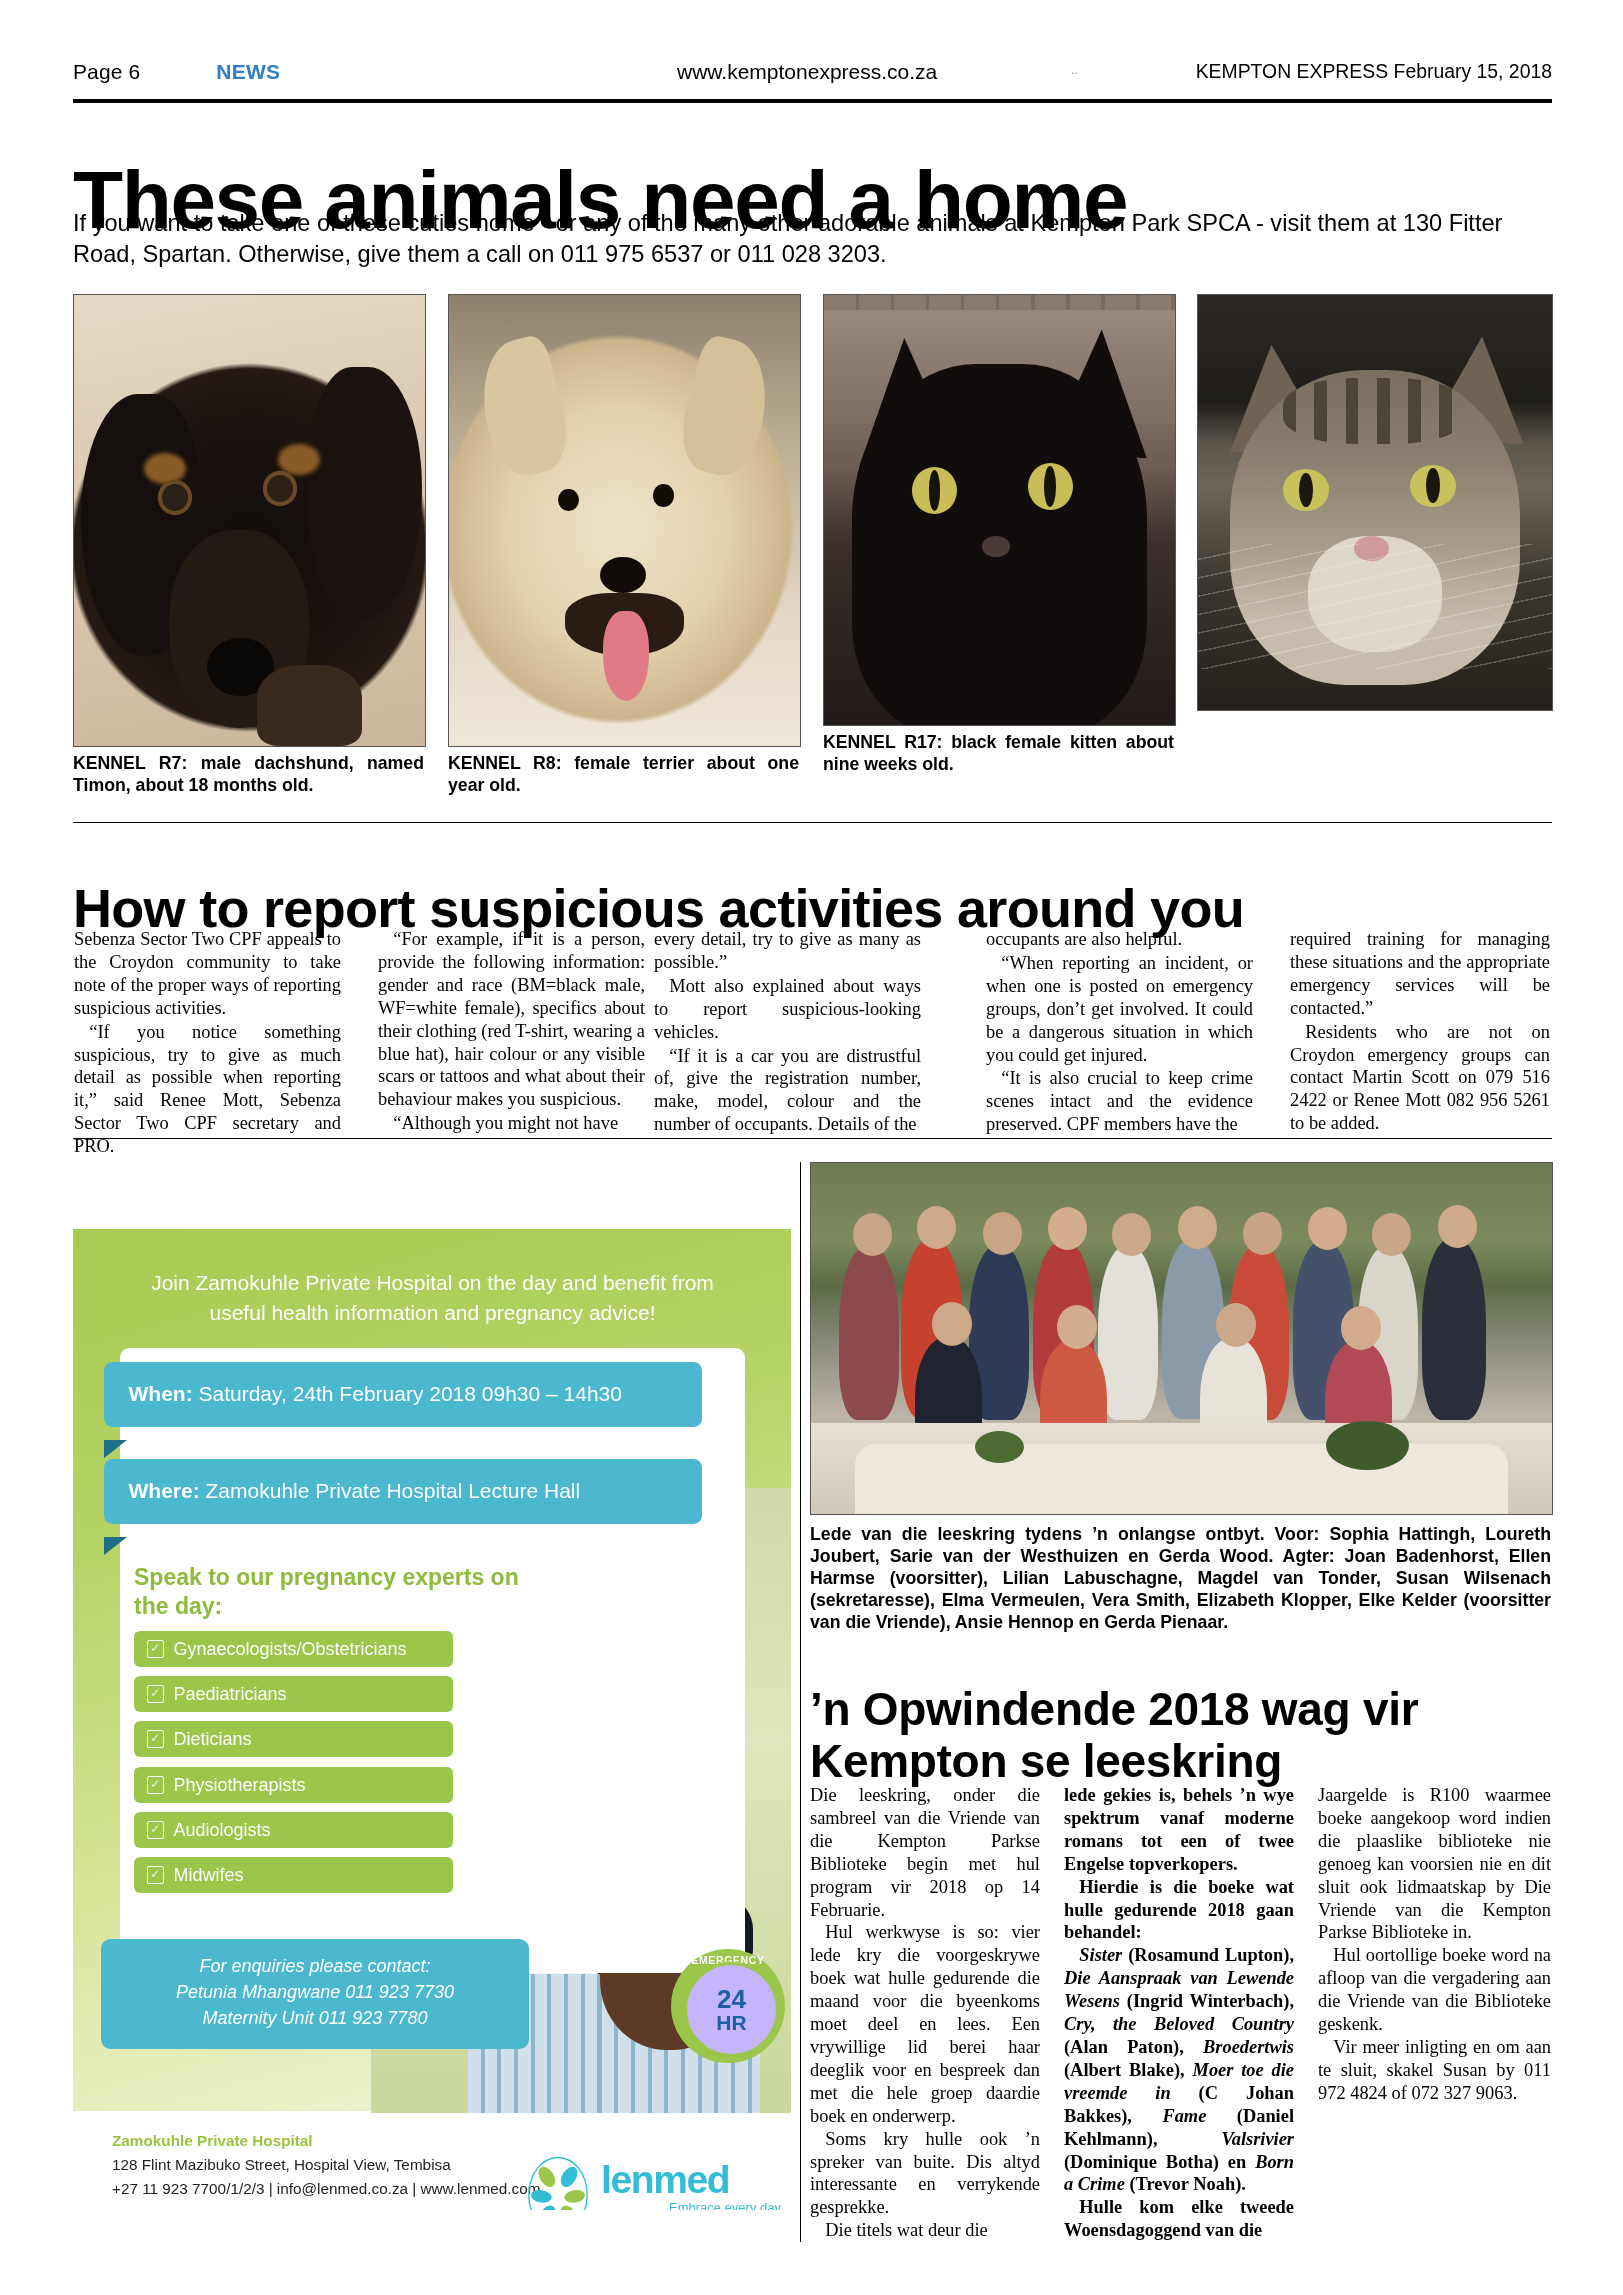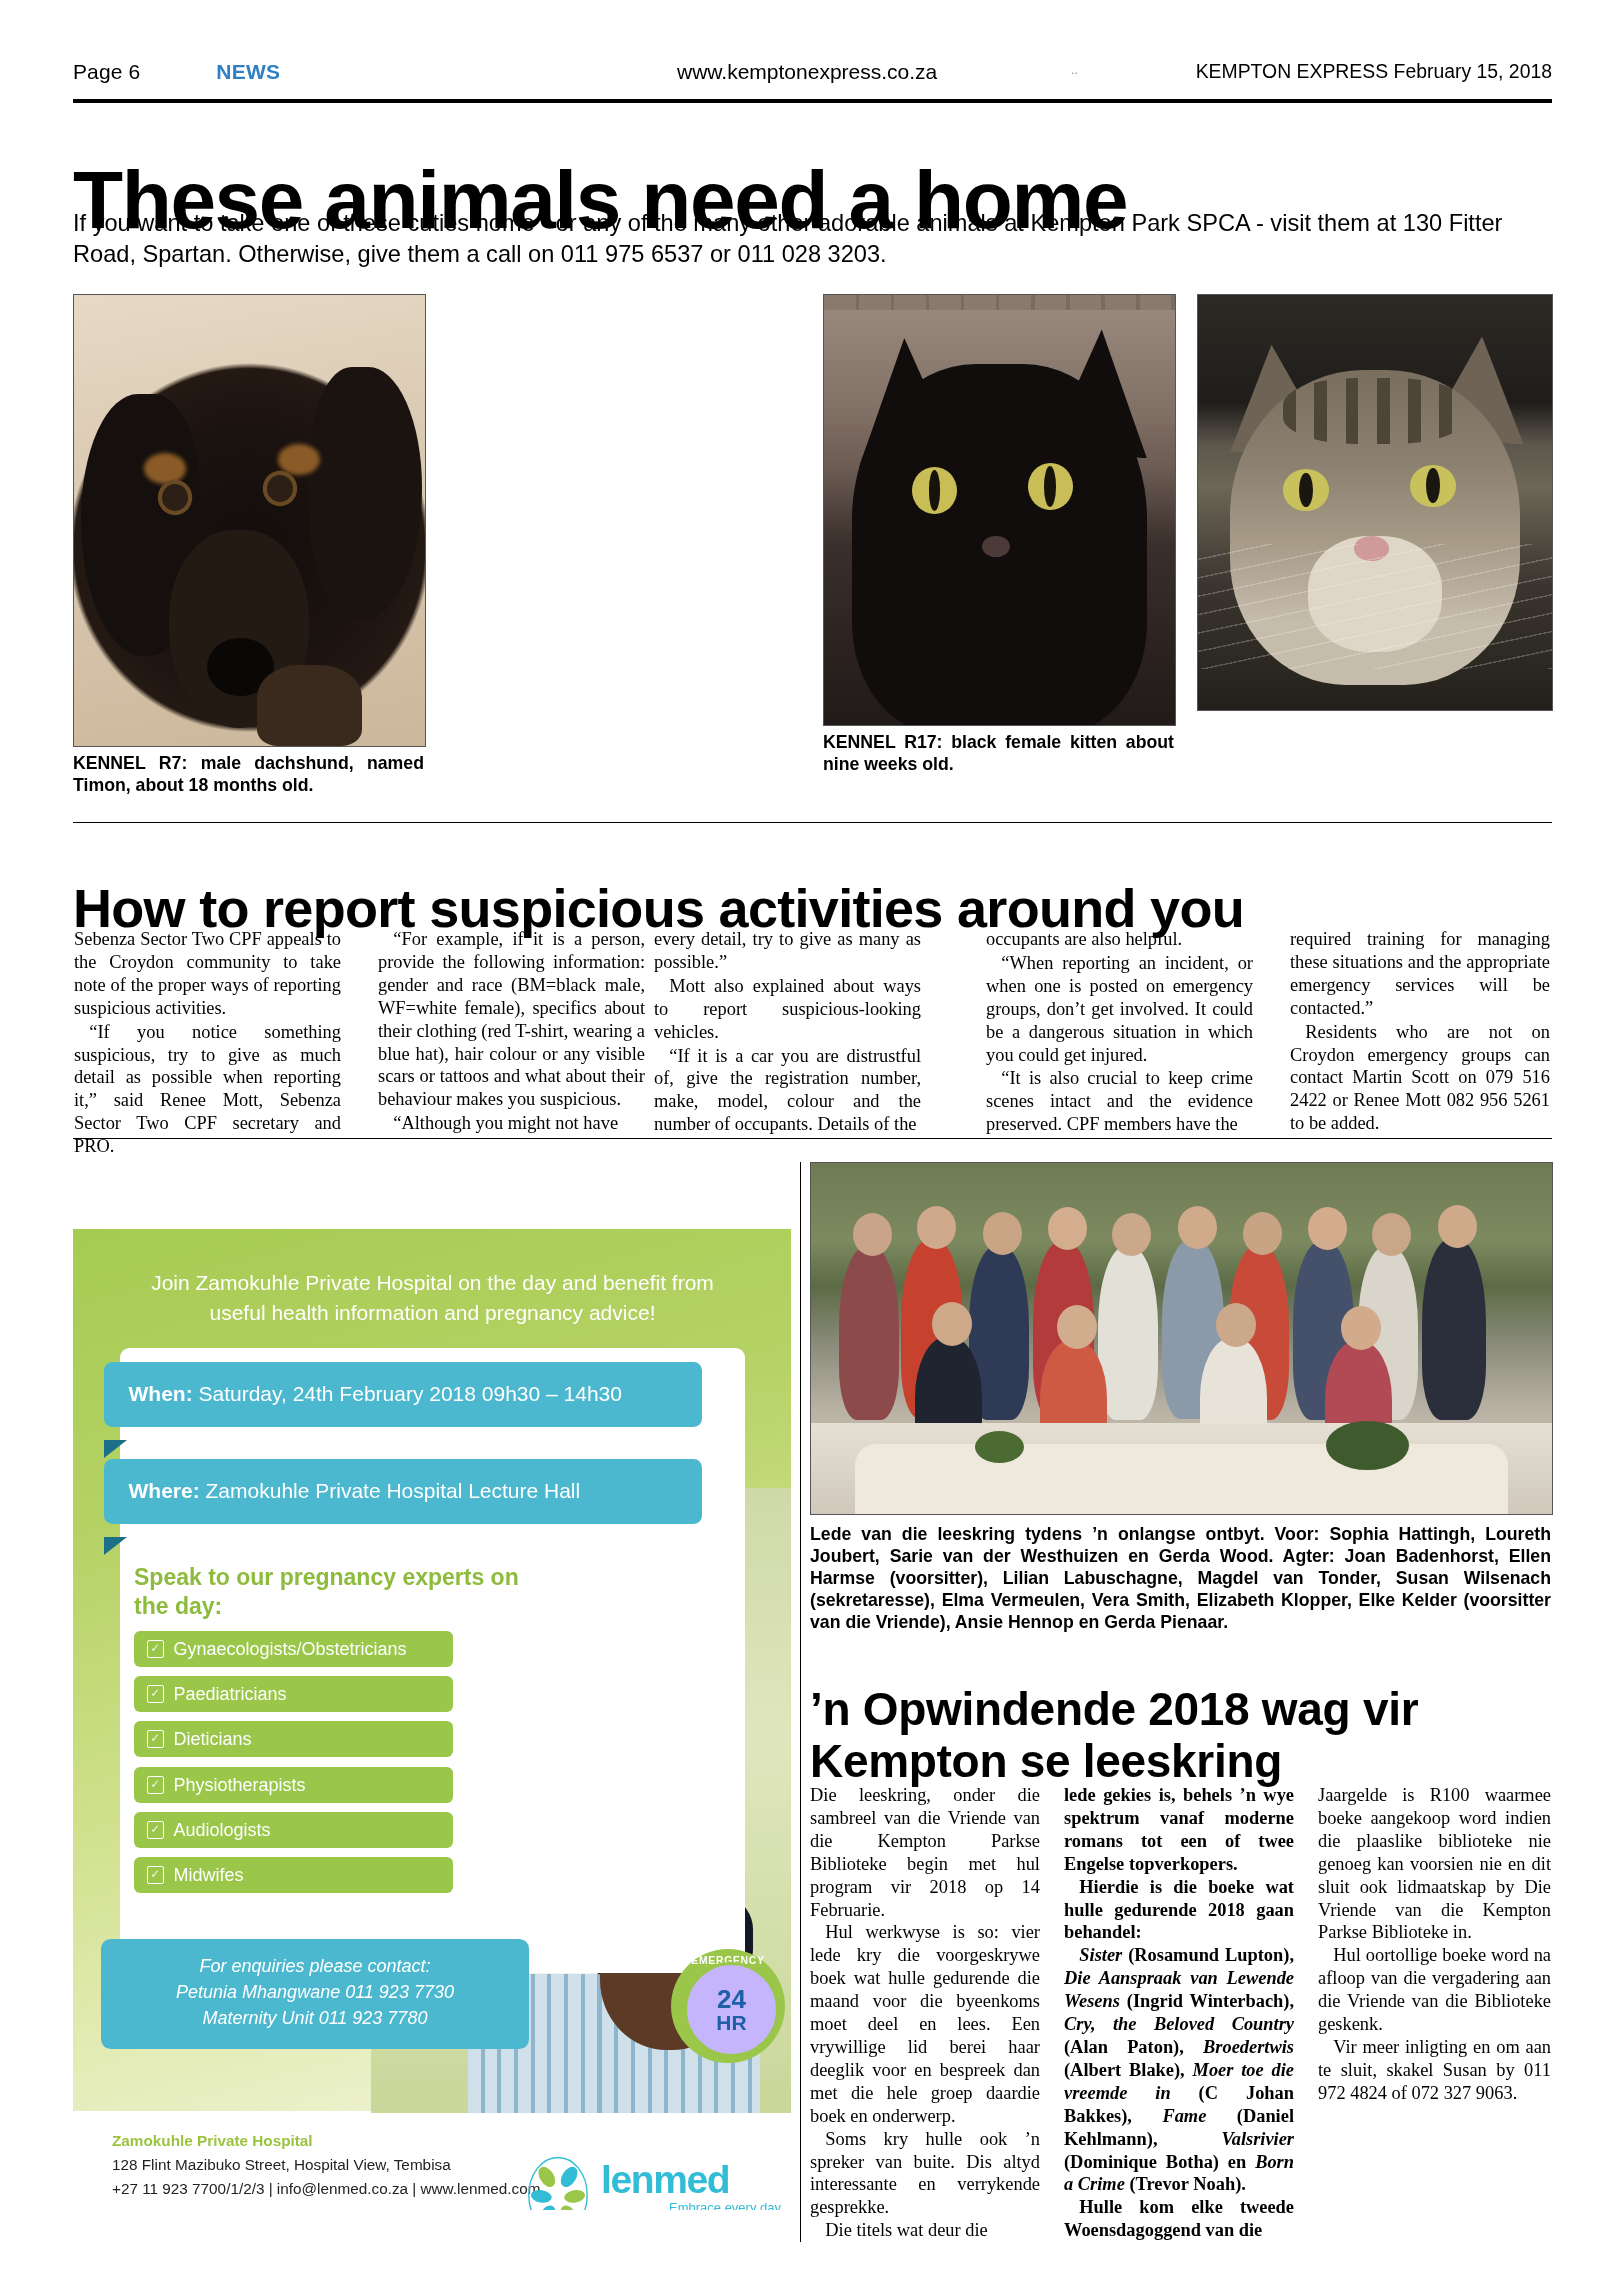--- a/index.html
+++ b/index.html
@@ -269,20 +269,34 @@
             <div class="d1-tan2"></div>
           <div class="d1-eye l"></div>
             <div class="d1-eye r"></div>
           <div class="d1-nose"></div>
             <div class="d1-paw"></div>
         </div>
       </div>
       <div class="cap just">KENNEL R7: male dachshund, named Timon, about 18 months old.</div>
     </div>
 
+    <div class="pcell" style="left:375px;width:351px;">
+      <div class="pframe" style="width:351px;height:451px;">
+        <div class="ph ph-dog2">
+          <div class="d2-ear-l"></div>
+            <div class="d2-ear-r"></div>
+          <div class="d2-eye l"></div>
+            <div class="d2-eye r"></div>
+          <div class="d2-mouth"></div>
+            <div class="d2-tong"></div>
+            <div class="d2-nose"></div>
+        </div>
+      </div>
+      <div class="cap just">KENNEL R8: female terrier about one year old.</div>
+    </div>
 
     <div class="pcell" style="left:750px;width:351px;">
       <div class="pframe" style="width:351px;height:430px;">
         <div class="ph ph-cat1">
           <div class="c1-wall">
               <div class="c1-brick"></div>
             </div>
           <div class="c1-earl"></div>
             <div class="c1-earr"></div>
           <div class="c1-body"></div>

